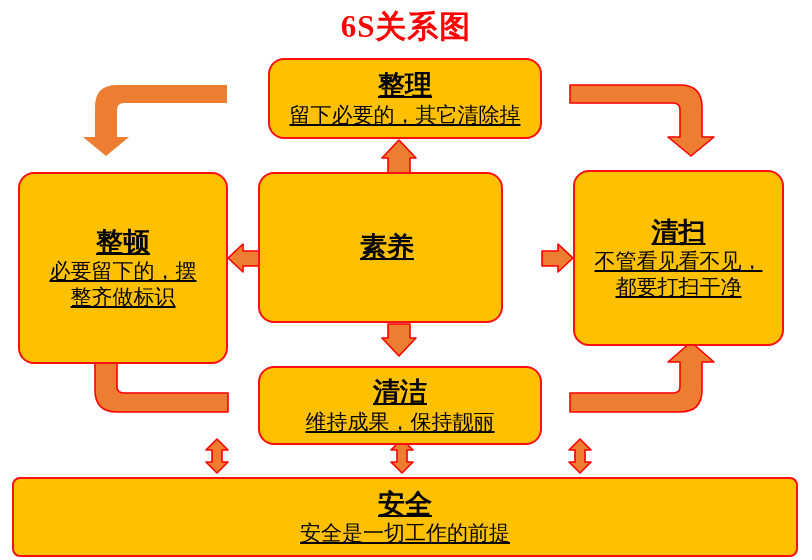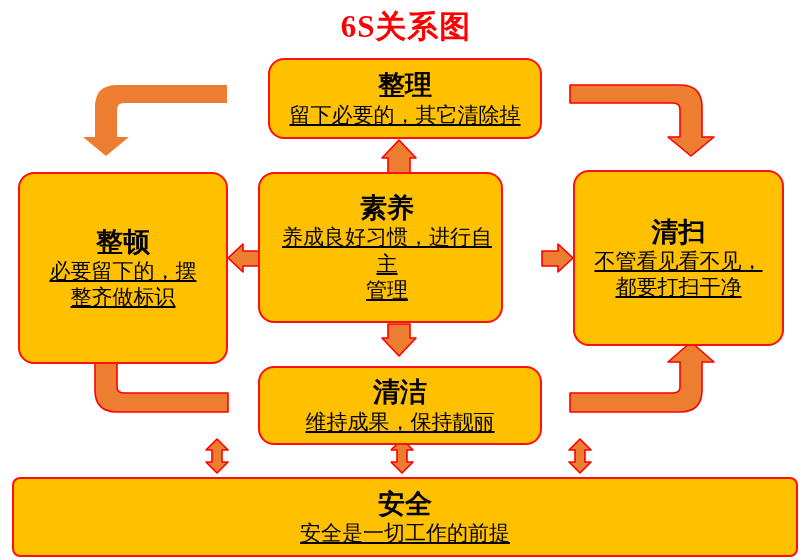--- a/index.html
+++ b/index.html
@@ -36,20 +36,21 @@
     flex-direction: column;
     justify-content: center;
     align-items: center;
     text-align: center;
     color: #000;
   }
   .node .box-title {
     font-size: 27px;
     font-weight: bold;
     line-height: 1.2;
+    text-decoration: underline;
   }
   .node .box-desc {
     font-size: 21px;
     line-height: 1.25;
     white-space: pre-line;
     text-decoration: underline;
   }
   .node-seiri   { left: 268px; top: 58px;  width: 274px; height: 81px; }
   .node-seiton  { left: 18px;  top: 172px; width: 210px; height: 192px; }
   .node-shitsuke{ left: 258px; top: 172px; width: 245px; height: 151px; padding-left: 13px; }
@@ -95,22 +96,20 @@
   </div>
 
   <div class="node node-seiton">
     <div class="box-title">整顿</div>
     <div class="box-desc">必要留下的，摆
 整齐做标识</div>
   </div>
 
   <div class="node node-shitsuke">
     <div class="box-title">素养</div>
-    <div class="box-desc">养成良好习惯，进行自主
-管理</div>
   </div>
 
   <div class="node node-seiso">
     <div class="box-title">清扫</div>
     <div class="box-desc">不管看见看不见，
 都要打扫干净</div>
   </div>
 
   <div class="node node-seiketsu">
     <div class="box-title">清洁</div>

